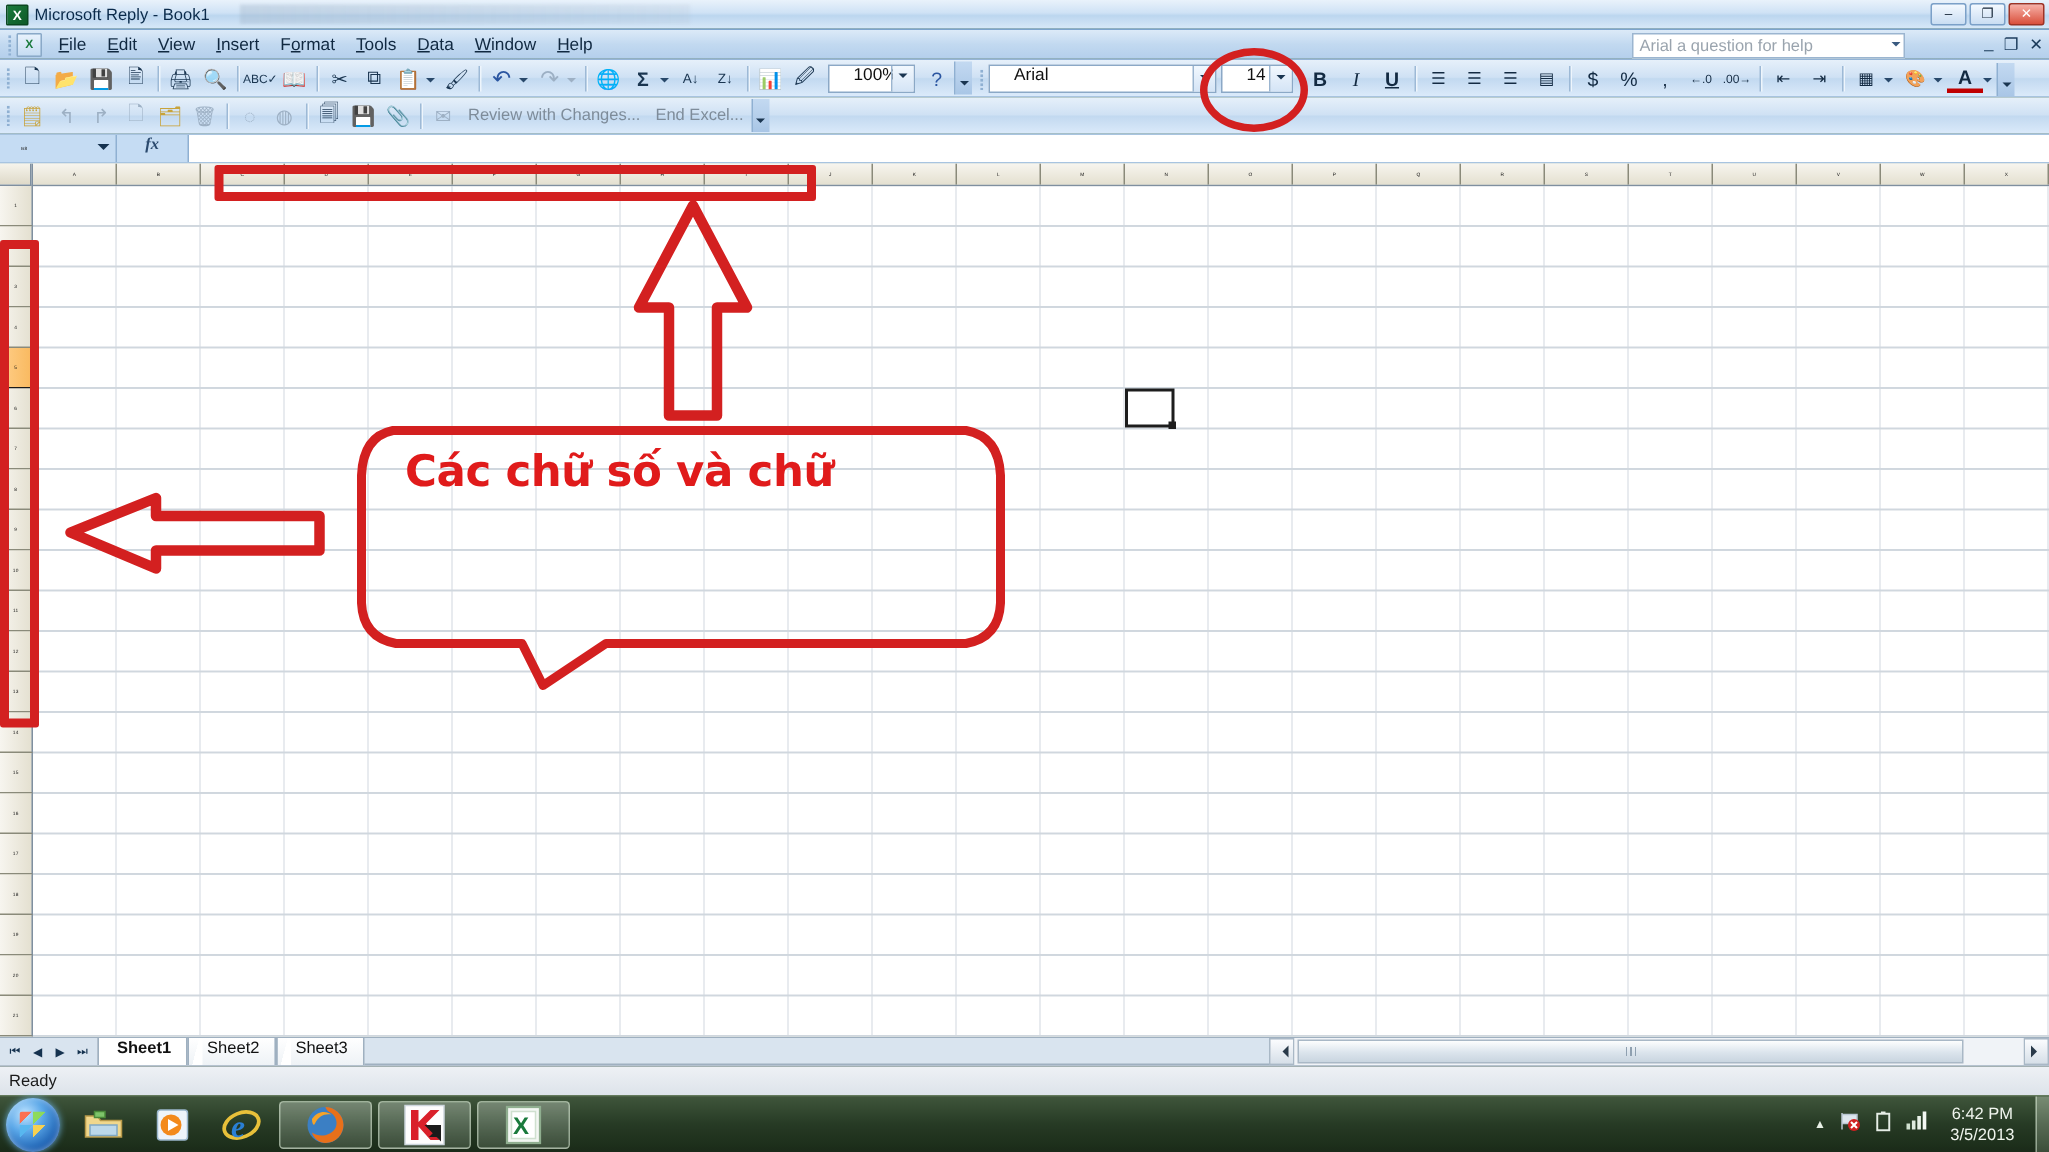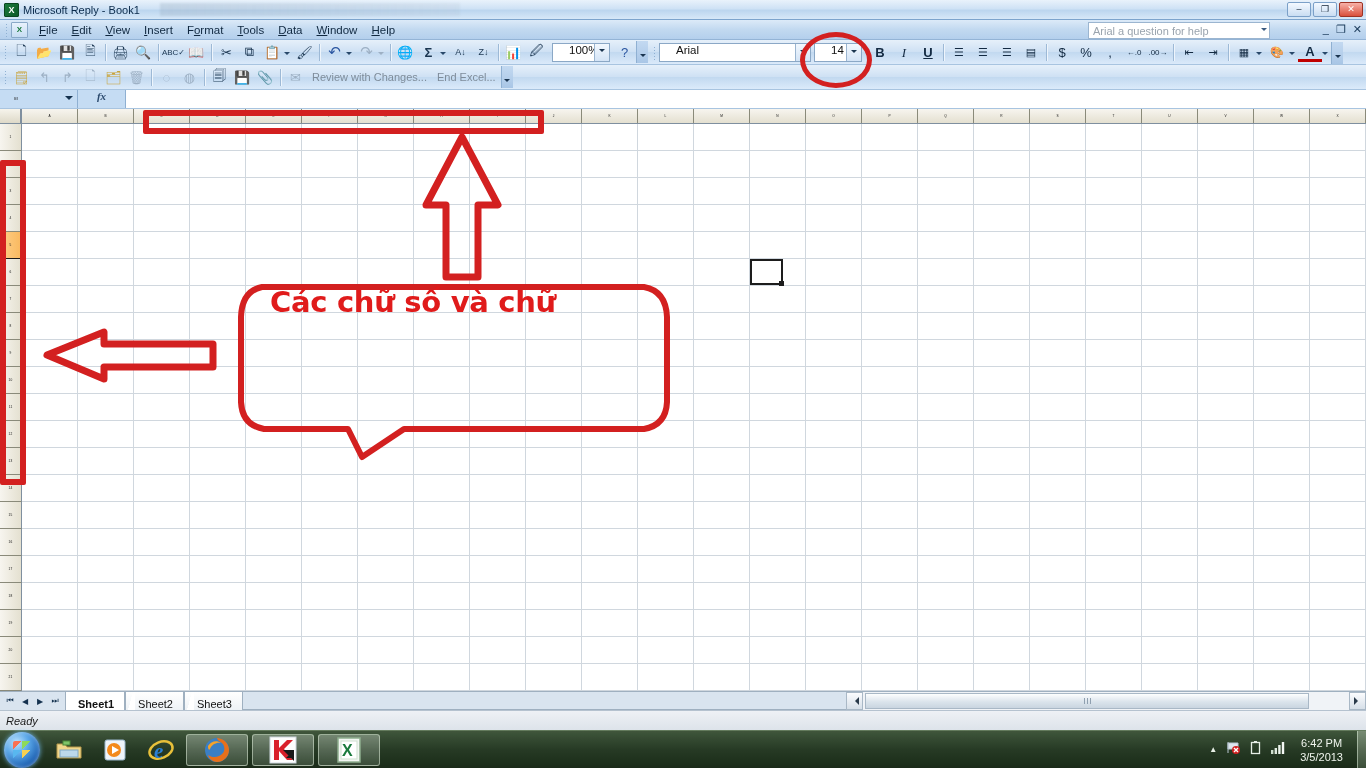--- a/index.html
+++ b/index.html
@@ -281,21 +281,21 @@
   .tab-navs { display:flex; align-items:center; gap:1px; padding: 0 3px; flex:none; }
   .tab-nav {
     width:14px;height:15px;display:flex;align-items:center;justify-content:center;
     font-size:8px;color:#15324f;
   }
   .sheet-tab {
     padding: 1px 10px 0 12px;
     font-size: 11px; color: #111;
     background: linear-gradient(180deg,#ffffff,#eef2f6);
     border: 1px solid #9fb0c0; border-top: none; border-bottom: none;
-    display: flex; align-items: flex-end;
+    display: flex; align-items: flex-start;
     transform: skewX(0deg);
     position: relative; flex: none;
   }
   .sheet-tab.active { font-weight: bold; background: #fff; }
   .sheet-tab::before {
     content:""; position:absolute; left:-1px; top:0; bottom:0; width:9px;
     background: linear-gradient(105deg, transparent 50%, #fff 50%);
     border-left: 1px solid #9fb0c0;
   }
   .tabs-filler { flex: 1; background: #d9e4ef; border-bottom: 1px solid #9fb0c0; }
@@ -315,21 +315,21 @@
   .hs-thumb::after {
     content:""; position:absolute; top:4px;bottom:4px;left:50%;width:7px;margin-left:-3px;
     background: repeating-linear-gradient(90deg,#8fa0b0 0 1px,transparent 1px 3px);
   }
 
   
   .statusbar {
     height: 20px; flex: none; display: flex; align-items: center;
     background: linear-gradient(180deg,#eef1f5,#dde3ea);
     border-top: 1px solid #b5c2cf;
-    font-size: 11px; color: #1a1a1a; padding-left: 6px; font-style: italic;
+    font-size: 11px; color: #1a1a1a; padding-left: 6px;
   }
   .sb-cells { margin-left: auto; display: flex; height: 15px; margin-right: 6px; }
   .sb-cell {
     border: 1px solid #b8c3ce; margin-left: 2px;
     display:flex;align-items:center;justify-content:center;
     font-size: 10px; color:#1a1a1a; background: #eef1f5;
   }
 
   
   .ann { position: absolute; pointer-events: none; }
@@ -342,21 +342,21 @@
     border: 6px solid #d32020; border-radius: 2px;
   }
   #ann-fontsize-circle {
     left: 800px; top: 32px; width: 72px; height: 56px;
     border: 5px solid #d32020; border-radius: 50%;
   }
   #ann-up-arrow { left: 420px; top: 133px; }
   #ann-left-arrow { left: 42px; top: 327px; }
   #ann-callout { left: 236px; top: 277px; }
   .callout-text {
-    position: absolute; left: 270px; top: 284px;
+    position: absolute; left: 270px; top: 296px;
     width: 380px;
     font: bold 29px "DejaVu Sans", sans-serif;
     color: #e01b1b; line-height: 1.28;
     letter-spacing: -0.3px;
   }
 
   
   #taskbar {
     position: absolute; left: 0; bottom: 0;
     width: 1366px; height: 38px;

